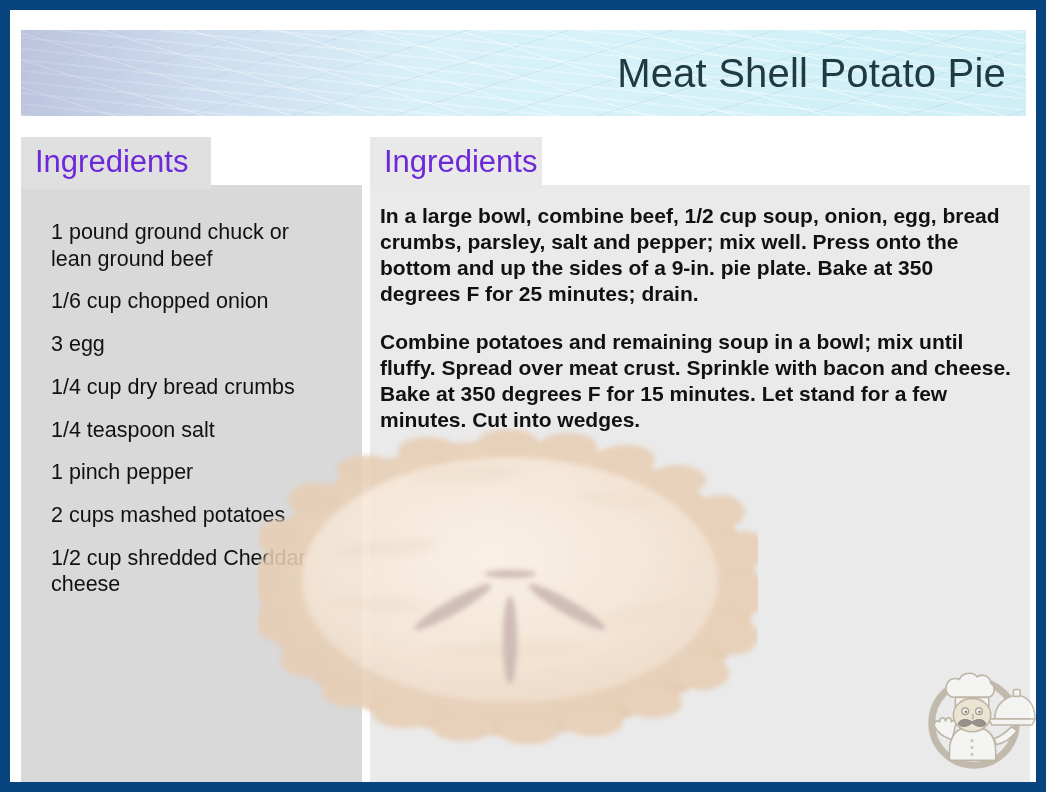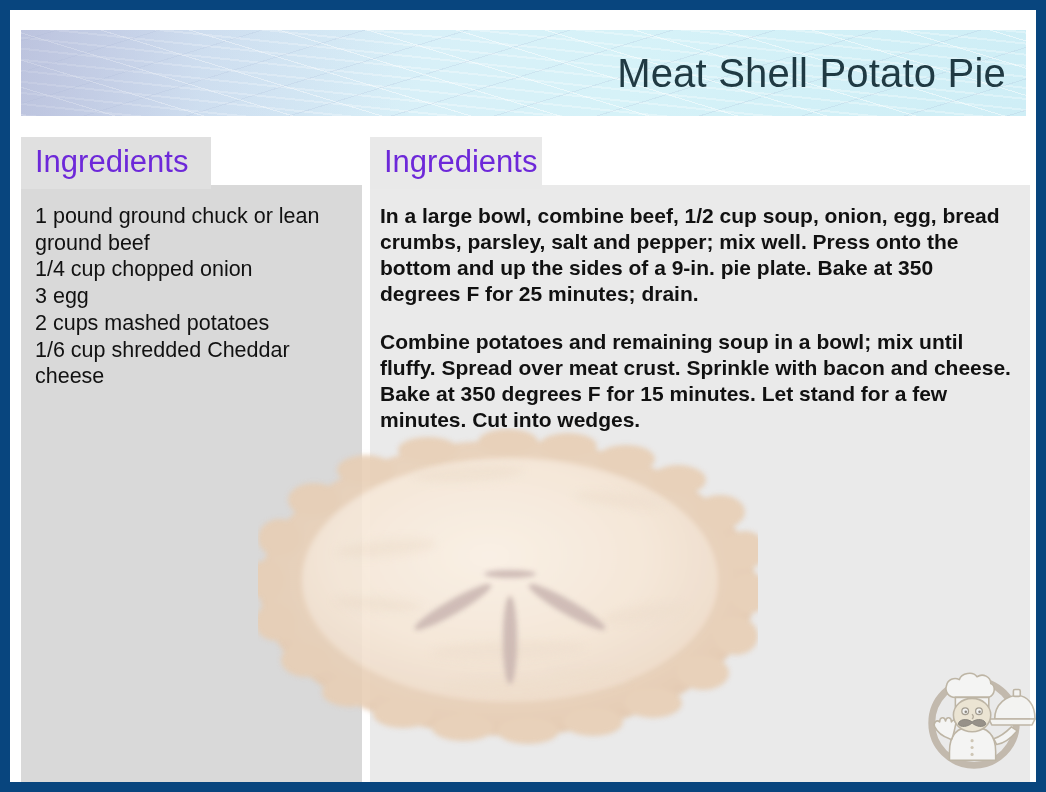--- a/index.html
+++ b/index.html
@@ -142,21 +142,21 @@
 
   .ingredient-list {
     margin: 0;
     padding: 0;
     list-style: none;
     font-size: 21.5px;
     line-height: 26.7px;
     color: #111111;
   }
   .ingredient-list li {
-    margin: 0;
+    margin: 16px;
     padding: 0;
   }
 
   .direction-para {
     margin: 0 0 22px 0;
     font-size: 21px;
     line-height: 26px;
     color: #111111;
     font-weight: bold;
   }
@@ -196,24 +196,27 @@
 
     <div class="title-banner">
       <div class="title-text">Meat Shell Potato Pie</div>
     </div>
 
     <div class="tab tab-ingredients">Ingredients</div>
 
     <div class="panel panel-ingredients">
       <ul class="ingredient-list">
         <li>1 pound ground chuck or lean ground beef</li>
-        <li>1/4 cup chopped onion</li>
+        <li>1/6 cup chopped onion</li>
         <li>3 egg</li>
+        <li>1/4 cup dry bread crumbs</li>
+        <li>1/4 teaspoon salt</li>
+        <li>1 pinch pepper</li>
         <li>2 cups mashed potatoes</li>
-        <li>1/6 cup shredded Cheddar cheese</li>
+        <li>1/2 cup shredded Cheddar cheese</li>
       </ul>
     </div>
 
     <div class="tab tab-directions">Ingredients</div>
 
     <div class="panel panel-directions">
       <p class="direction-para">In a large bowl, combine beef, 1/2 cup soup, onion, egg, bread crumbs, parsley, salt and pepper; mix well. Press onto the bottom and up the sides of a 9-in. pie plate. Bake at 350 degrees F for 25 minutes; drain.</p>
       <p class="direction-para">Combine potatoes and remaining soup in a bowl; mix until fluffy. Spread over meat crust. Sprinkle with bacon and cheese. Bake at 350 degrees F for 15 minutes. Let stand for a few minutes. Cut into wedges.</p>
     </div>
 

